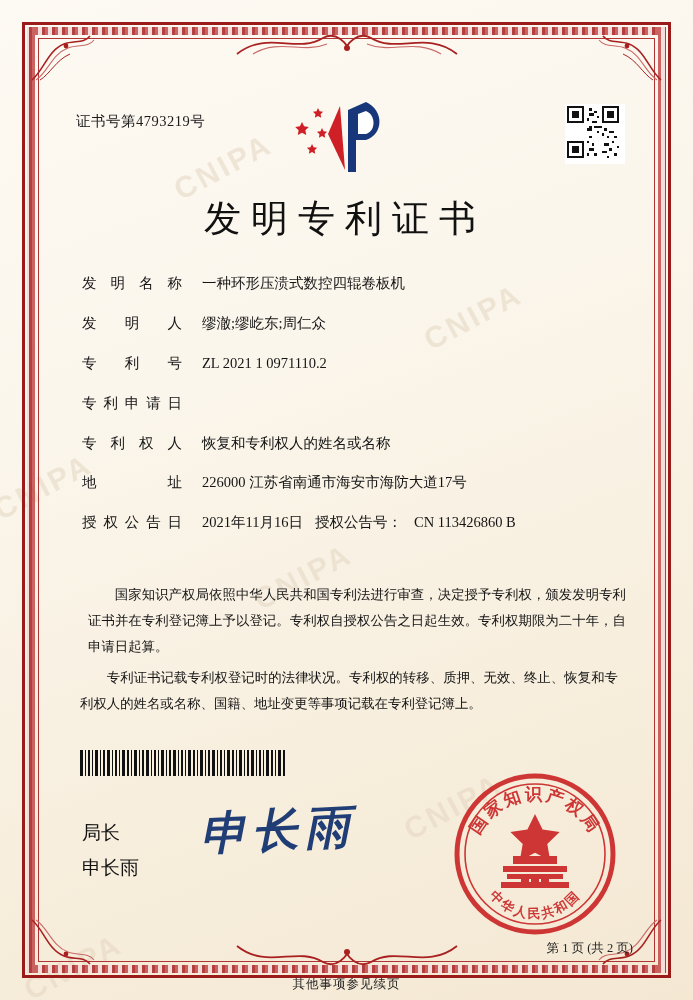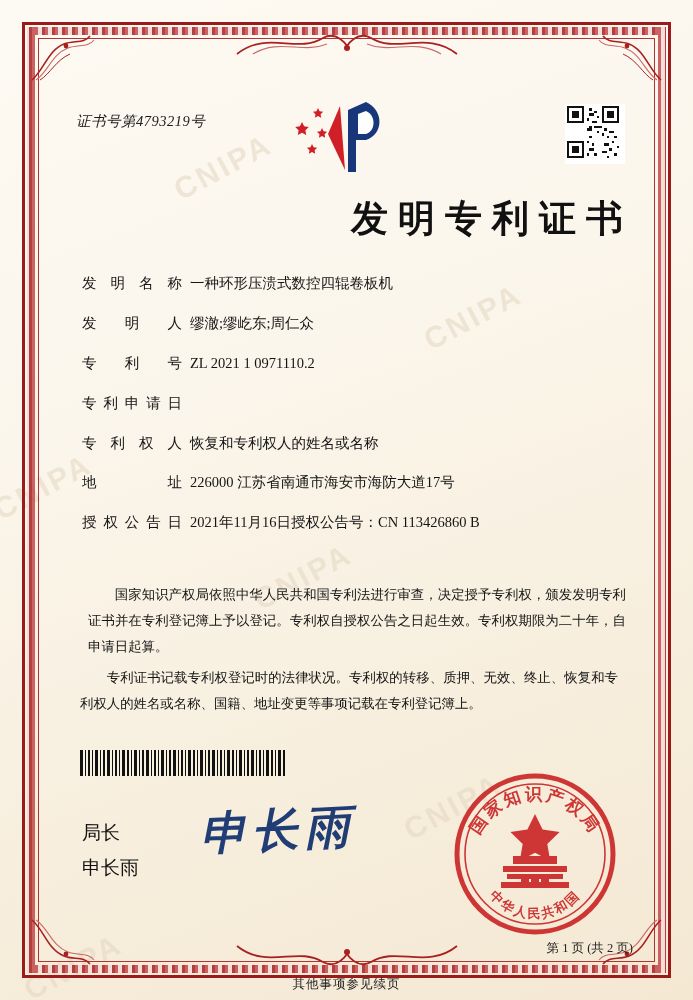--- a/index.html
+++ b/index.html
@@ -109,21 +109,20 @@
     height: 880px;
   }
 
   .cert-no {
     position: absolute;
     left: 16px; top: 52px;
     font-size: 14.5px;
     color: #1a1a1a;
     letter-spacing: .5px;
     font-family: "Liberation Serif", serif;
-    font-style: italic;
   }
 
   
   .logo {
     position: absolute;
     left: 50%; top: 40px;
     transform: translateX(-50%);
     width: 110px; height: 74px;
   }
 
@@ -132,42 +131,43 @@
     position: absolute;
     right: 8px; top: 44px;
     width: 56px; height: 56px;
     background: #fff;
     padding: 2px;
   }
   .qr svg { display:block; }
 
   .title {
     position: absolute;
-    left: 0; right: 0; top: 134px;
-    text-align: right;
+    left: 0; right: 13px; top: 134px;
+    text-align: center;
     font-size: 37px;
-    font-weight: 700;
+    font-weight: 400;
     letter-spacing: 10px;
     color: #111;
     font-family: "DejaVu Serif", serif;
     text-indent: 10px;
   }
 
   .fields {
     position: absolute;
     left: 22px; top: 215px;
     width: 540px;
     font-size: 14.5px;
     color: #141414;
   }
   .field-row {
     display: flex;
     align-items: flex-start;
     margin-bottom: 22.5px;
     line-height: 1.2;
+    gap: 12px;
   }
   .field-label {
     width: 108px;
     flex: 0 0 108px;
     letter-spacing: 0px;
     white-space: nowrap;
   }
   .lbl-spread {
     display: inline-block;
     width: 100px;

